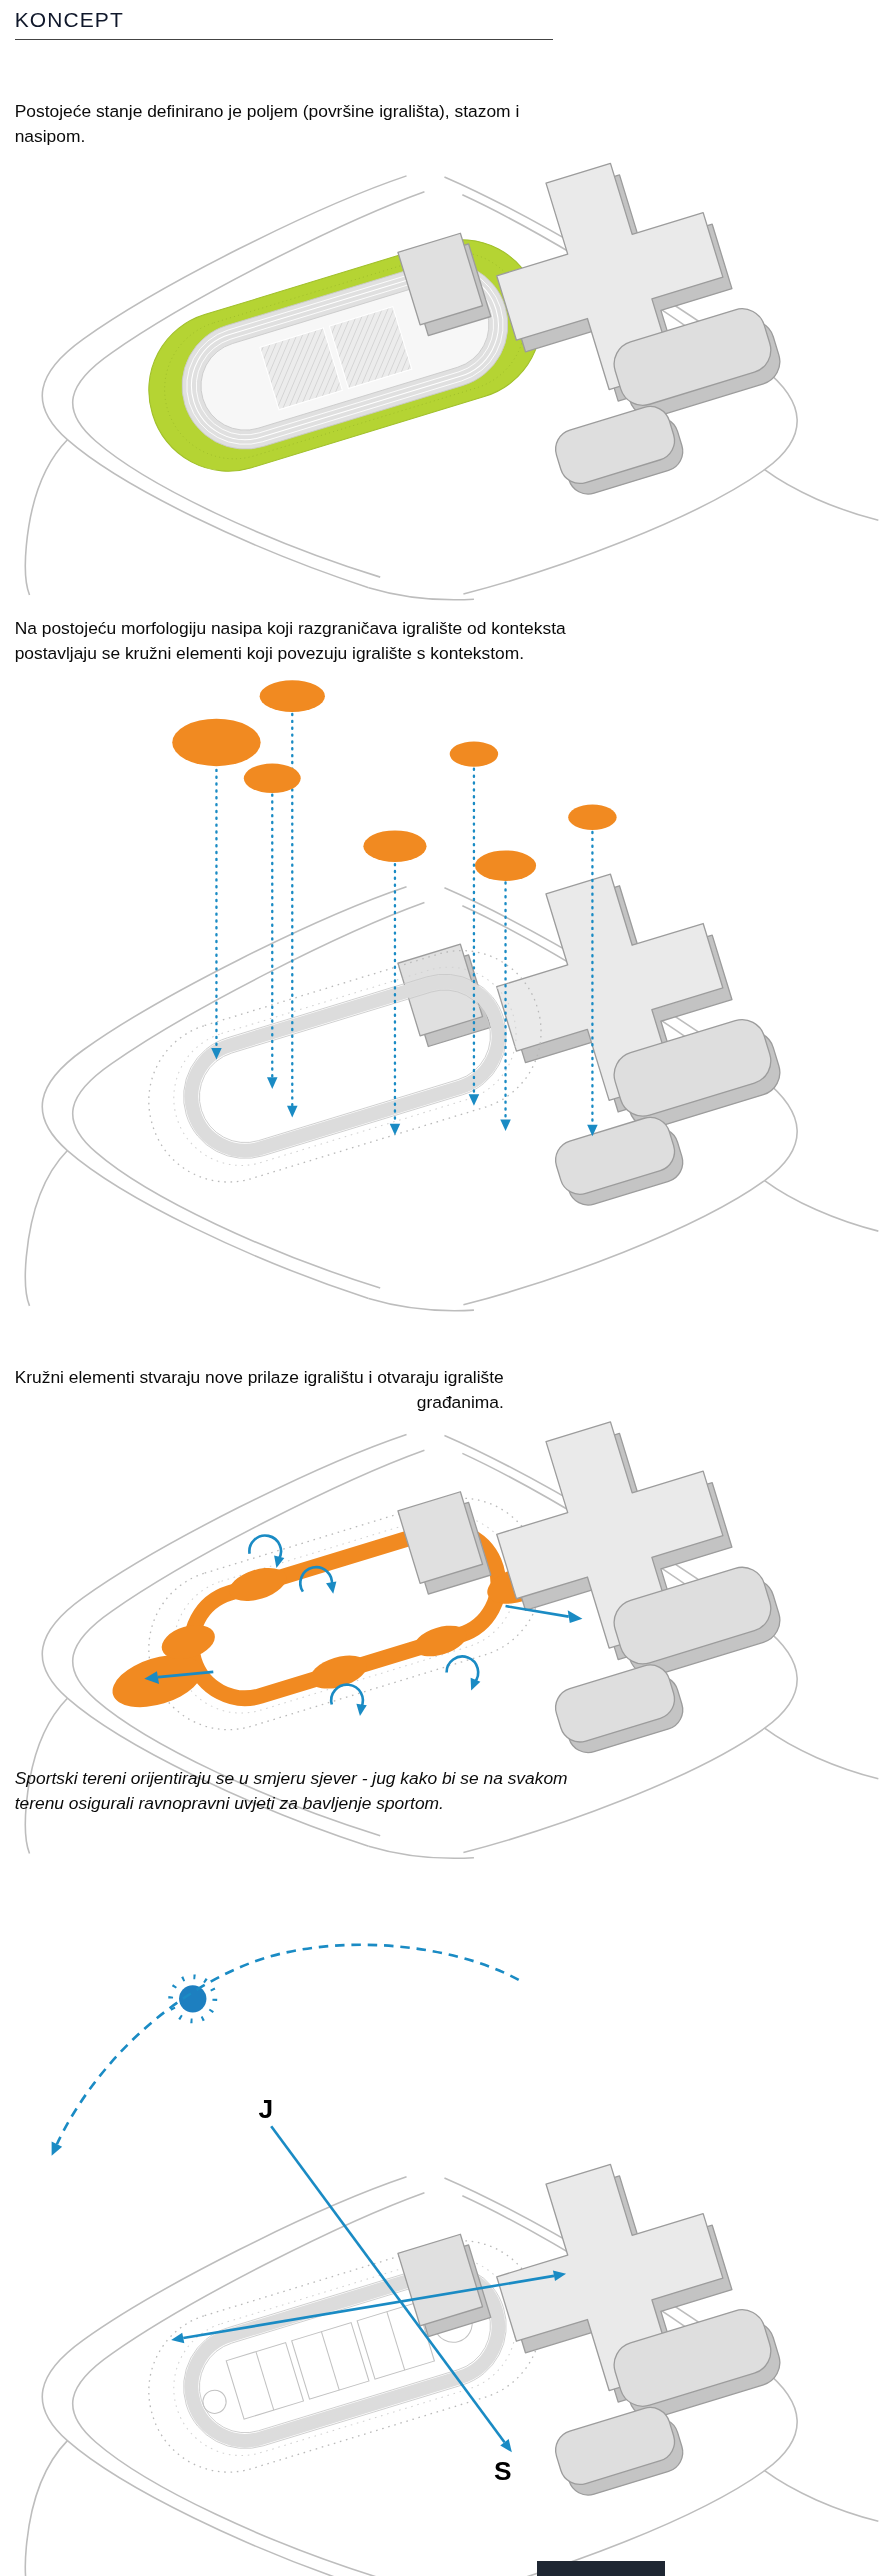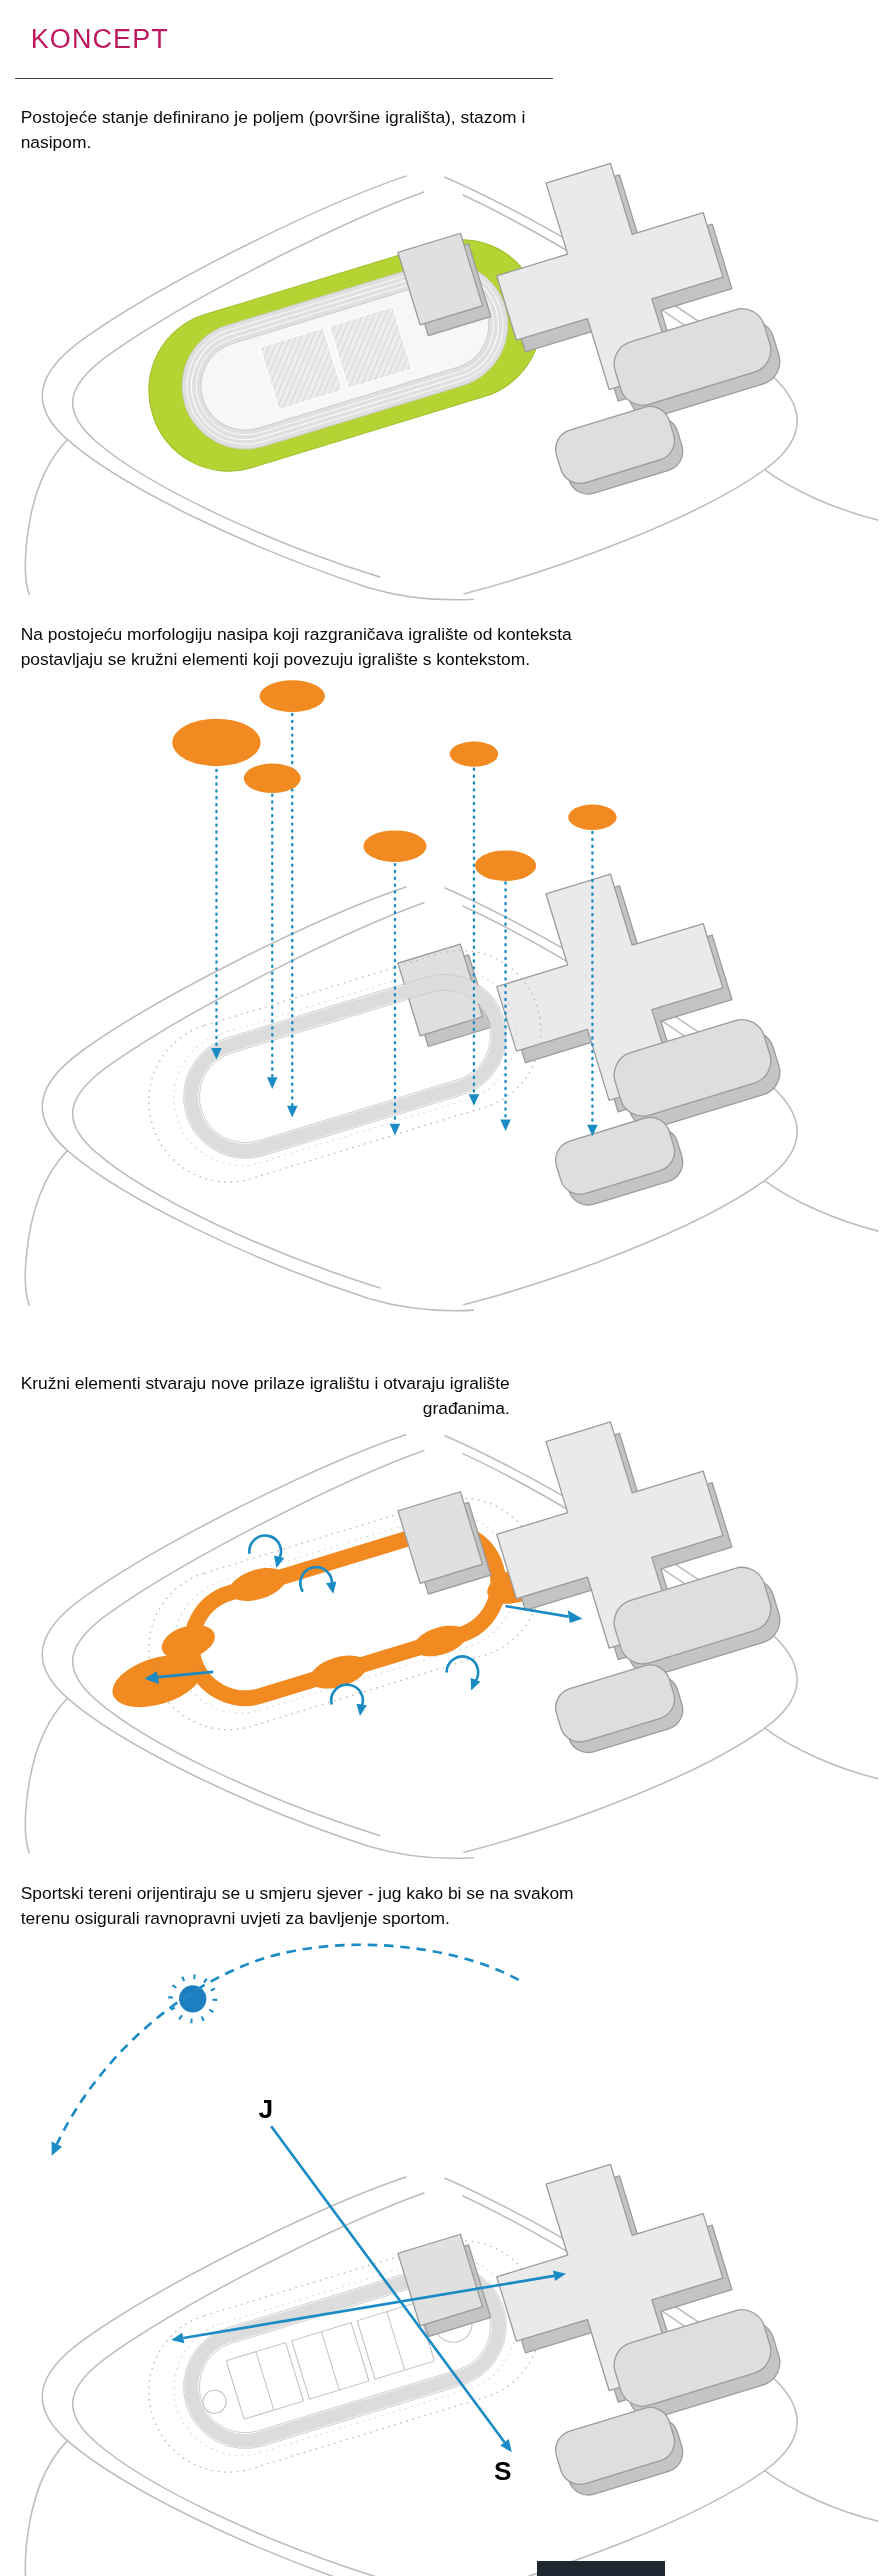--- a/index.html
+++ b/index.html
@@ -16,40 +16,40 @@
   .bg-svg { position: absolute; left: 0; top: 0; }
   .title-wrap {
     position: absolute;
     left: 14.7px;
     top: 8.4px;
     width: 538px;
     border-bottom: 1.6px solid #444444;
     padding-bottom: 6.3px;
   }
   h1.page-title {
-    margin: 16px;
-    font-size: 27px;
+    margin: 0;
+    font-size: 21px;
     font-weight: 400;
     letter-spacing: 1.1px;
-    color: #be185d;
+    color: #0f172a;
   }
   .para {
     position: absolute;
     left: 14.7px;
-    margin: 6px;
+    margin: 0;
     font-size: 17.4px;
     line-height: 1.42;
     white-space: pre-line;
     color: #0a0a0a;
     max-width: 837px;
   }
   .p1 { top: 99px; }
   .p2 { top: 616px; }
   .p3 { top: 1365px; text-align: right; }
-  .p4 { top: 1875px; }
+  .p4 { top: 1766px; font-style: italic; }
   .footer-bar {
     position: absolute;
     left: 537px;
     top: 2561px;
     width: 128px;
     height: 14.7px;
     background: #1f2733;
   }
 </style>
 </head>

